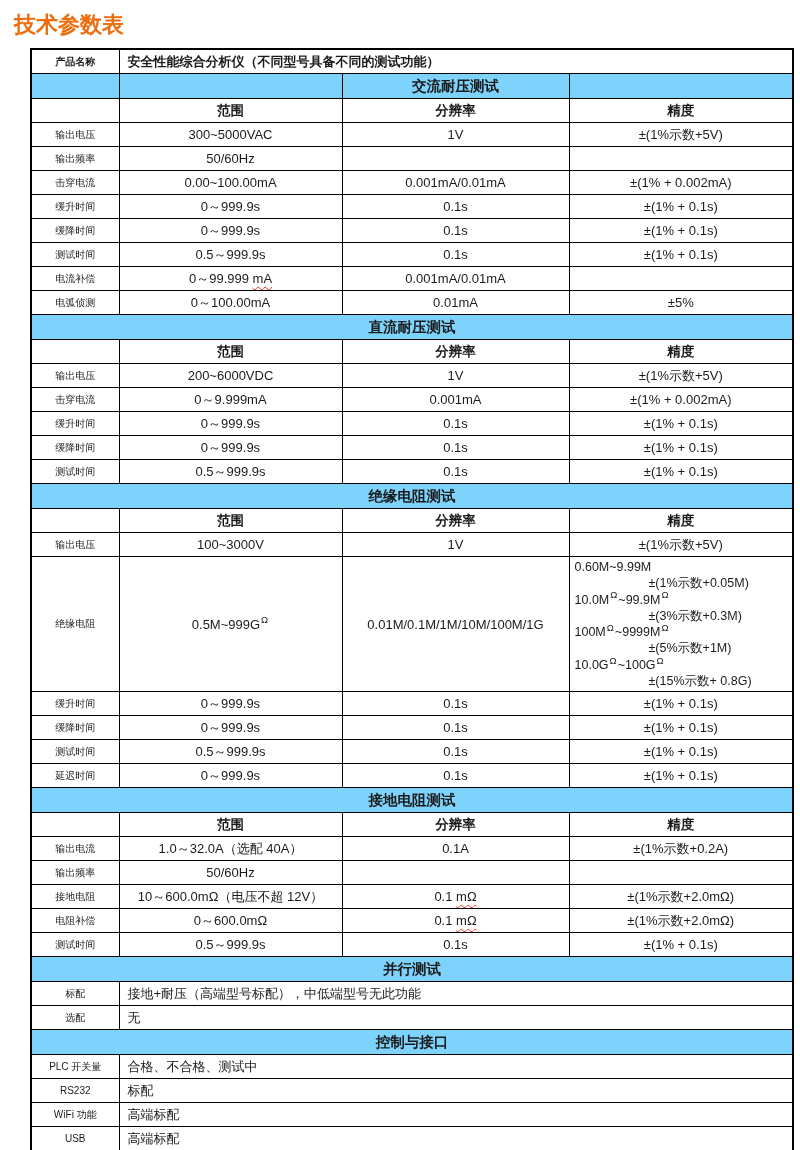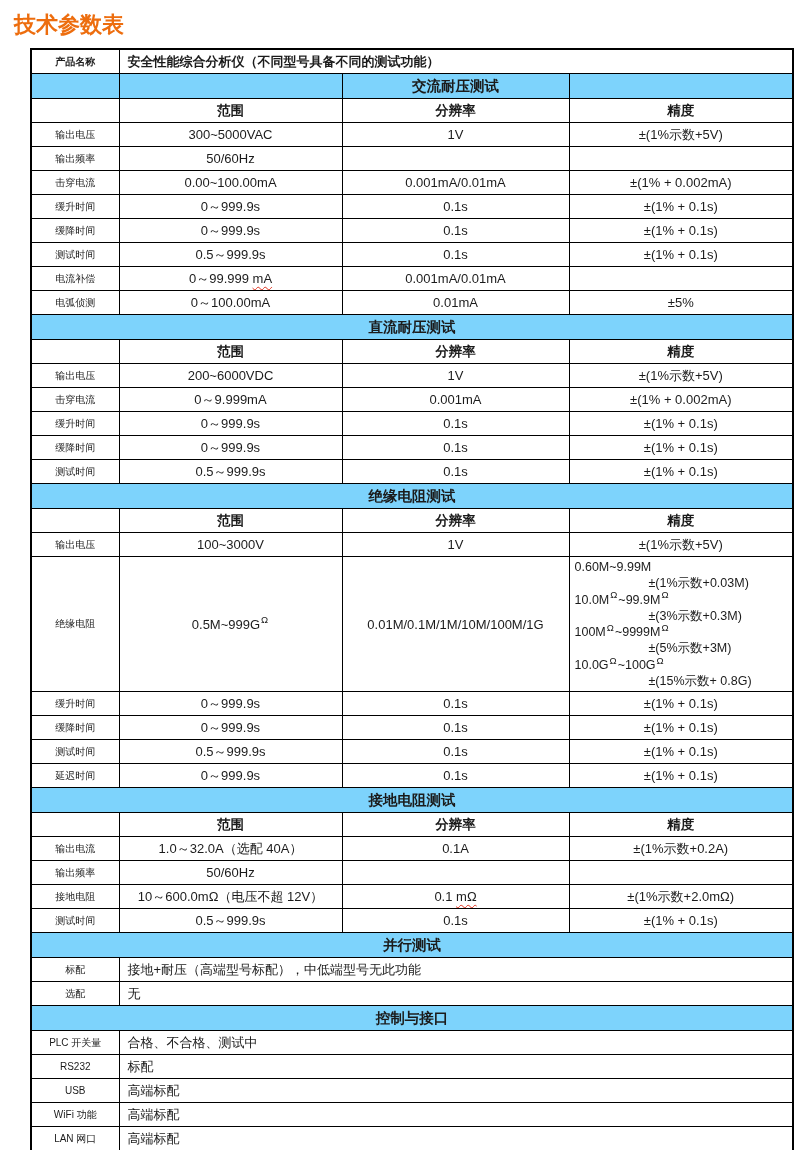--- a/index.html
+++ b/index.html
@@ -197,25 +197,25 @@
         <td>100~3000V</td>
         <td>1V</td>
         <td>±(1%示数+5V)</td>
       </tr>
       <tr>
         <td class="lbl">绝缘电阻</td>
         <td>0.5M~999G<sup class="omega">Ω</sup></td>
         <td>0.01M/0.1M/1M/10M/100M/1G</td>
         <td class="acc-multi">
           <div class="acc-line">0.60M~9.99M</div>
-          <div class="acc-line indent">±(1%示数+0.03M)</div>
+          <div class="acc-line indent">±(1%示数+0.05M)</div>
           <div class="acc-line">10.0M<sup class="omega">Ω</sup>~99.9M<sup class="omega">Ω</sup></div>
           <div class="acc-line indent">±(3%示数+0.3M)</div>
           <div class="acc-line">100M<sup class="omega">Ω</sup>~9999M<sup class="omega">Ω</sup></div>
-          <div class="acc-line indent">±(5%示数+3M)</div>
+          <div class="acc-line indent">±(5%示数+1M)</div>
           <div class="acc-line">10.0G<sup class="omega">Ω</sup>~100G<sup class="omega">Ω</sup></div>
           <div class="acc-line indent">±(15%示数+ 0.8G)</div>
         </td>
       </tr>
       <tr>
         <td class="lbl">缓升时间</td>
         <td>0～999.9s</td>
         <td>0.1s</td>
         <td>±(1% + 0.1s)</td>
       </tr>
@@ -258,20 +258,26 @@
         <td></td>
         <td></td>
       </tr>
       <tr>
         <td class="lbl">接地电阻</td>
         <td>10～600.0mΩ（电压不超 12V）</td>
         <td><span>0.1 </span><span class="squig">mΩ</span></td>
         <td>±(1%示数+2.0mΩ)</td>
       </tr>
       <tr>
+        <td class="lbl">电阻补偿</td>
+        <td>0～600.0mΩ</td>
+        <td><span>0.1 </span><span class="squig">mΩ</span></td>
+        <td>±(1%示数+2.0mΩ)</td>
+      </tr>
+      <tr>
         <td class="lbl">测试时间</td>
         <td>0.5～999.9s</td>
         <td>0.1s</td>
         <td>±(1% + 0.1s)</td>
       </tr>
       <tr class="section-row">
         <td colspan="4">并行测试</td>
       </tr>
       <tr>
         <td class="lbl">标配</td>
@@ -286,25 +292,25 @@
       </tr>
       <tr>
         <td class="lbl">PLC 开关量</td>
         <td class="left" colspan="3">合格、不合格、测试中</td>
       </tr>
       <tr>
         <td class="lbl">RS232</td>
         <td class="left" colspan="3">标配</td>
       </tr>
       <tr>
+        <td class="lbl">WiFi 功能</td>
+        <td class="left" colspan="3">高端标配</td>
+      </tr>
+      <tr>
         <td class="lbl">USB</td>
-        <td class="left" colspan="3">高端标配</td>
-      </tr>
-      <tr>
-        <td class="lbl">WiFi 功能</td>
         <td class="left" colspan="3">高端标配</td>
       </tr>
       <tr>
         <td class="lbl">LAN 网口</td>
         <td class="left" colspan="3">高端标配</td>
       </tr>
     </tbody>
 </table>
 
 </body></html>

